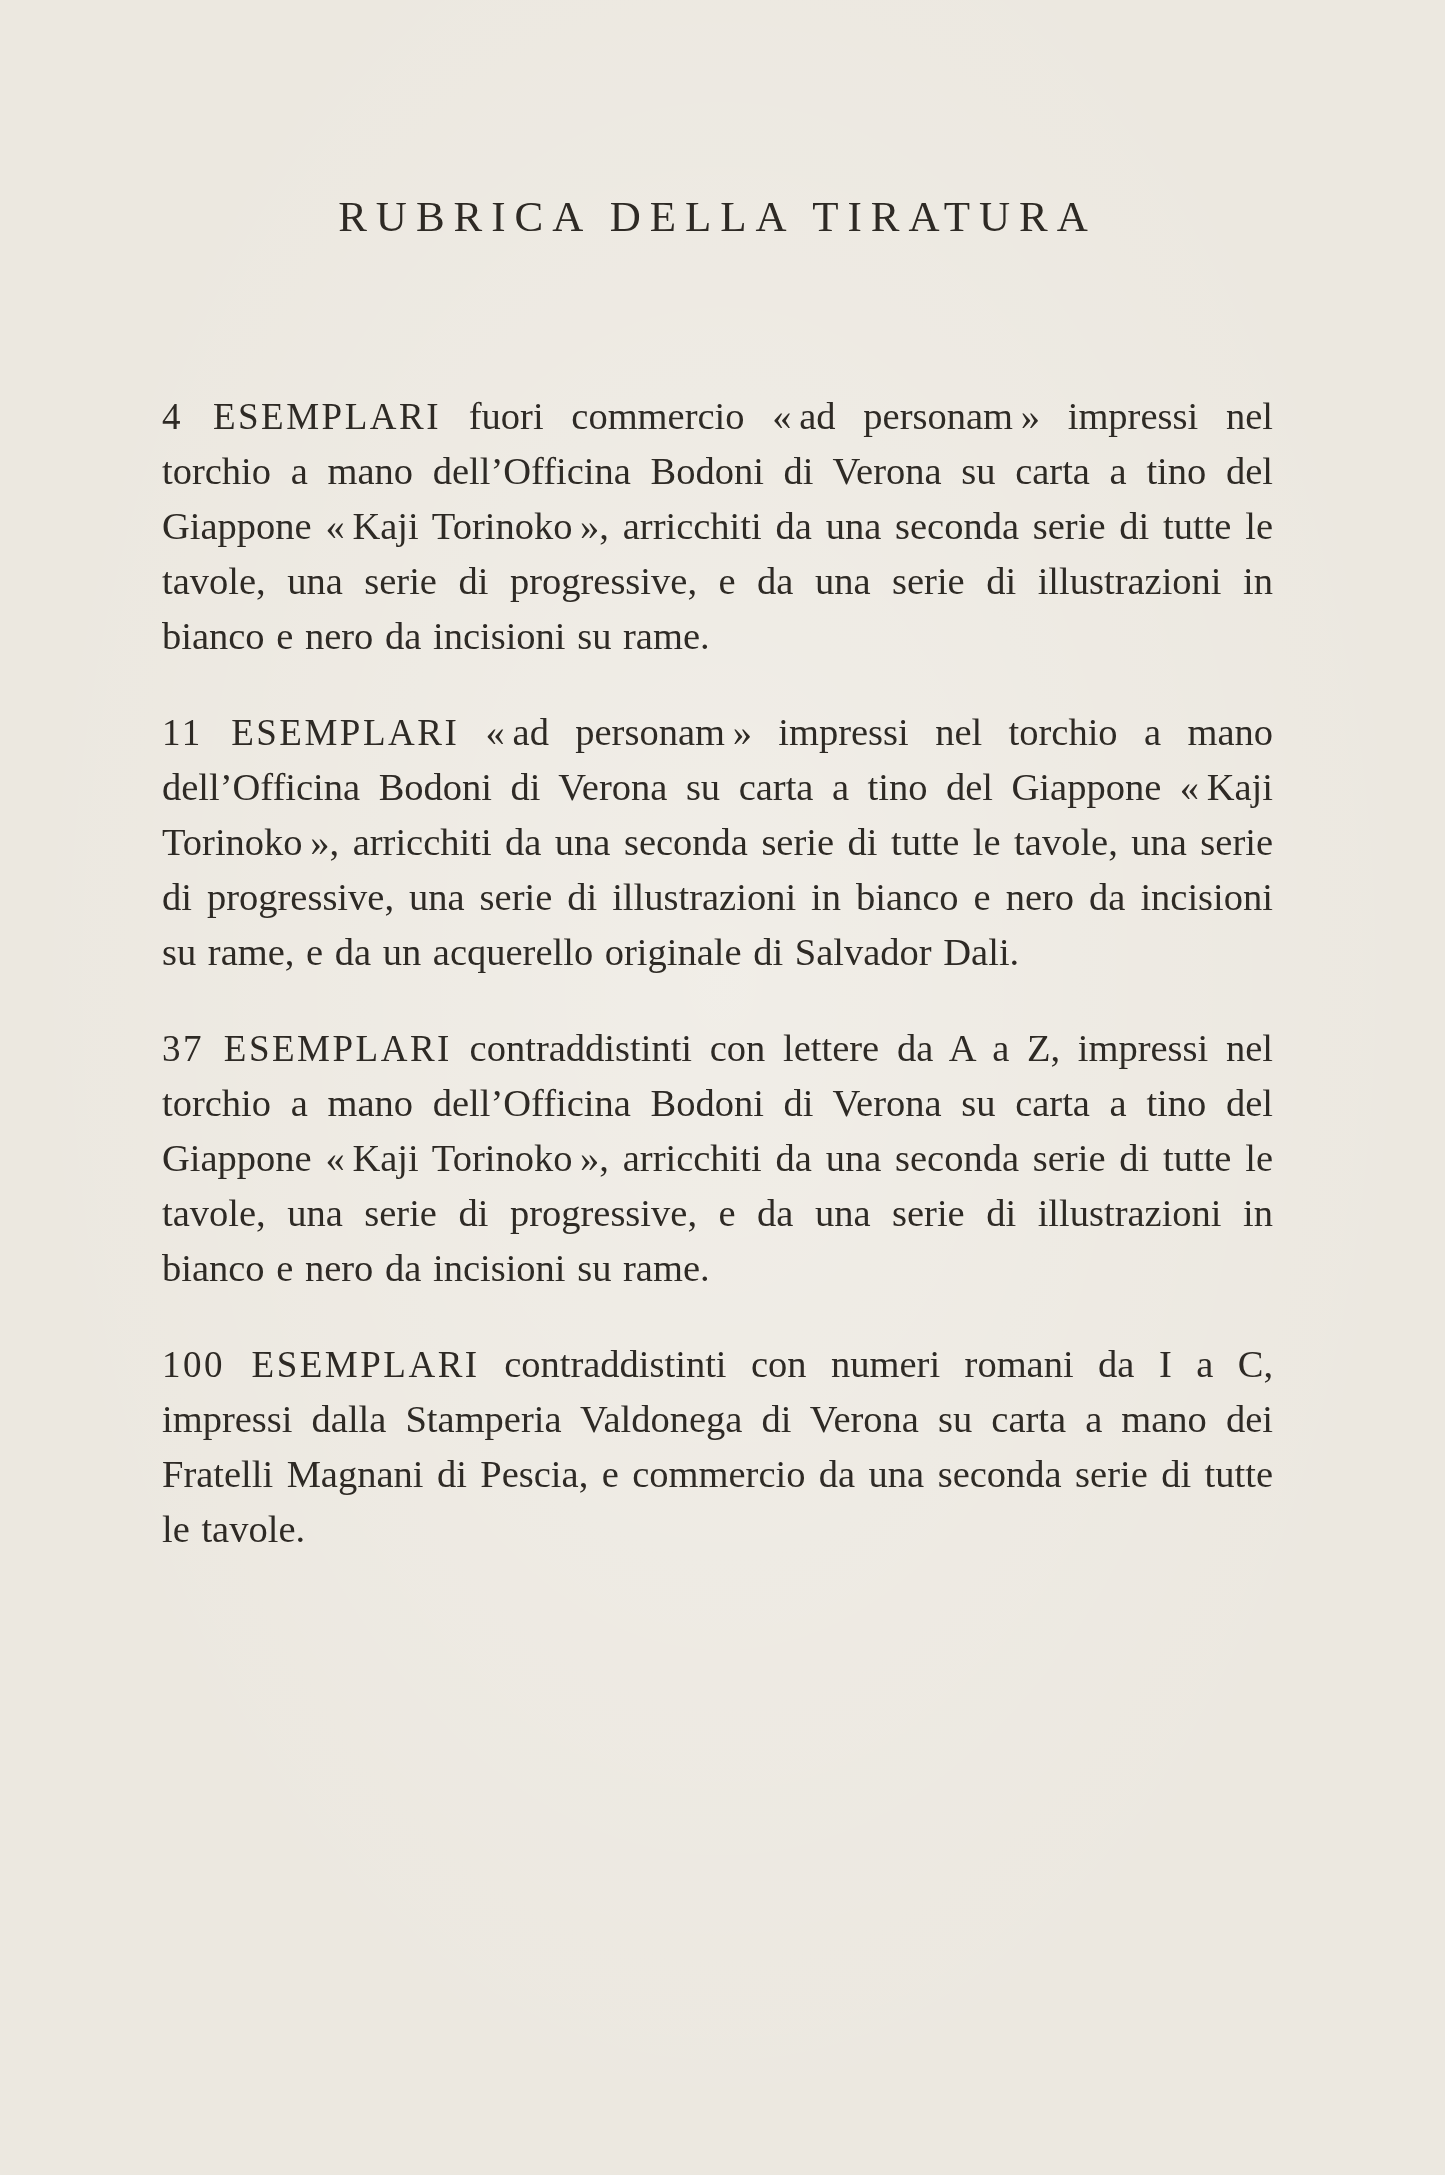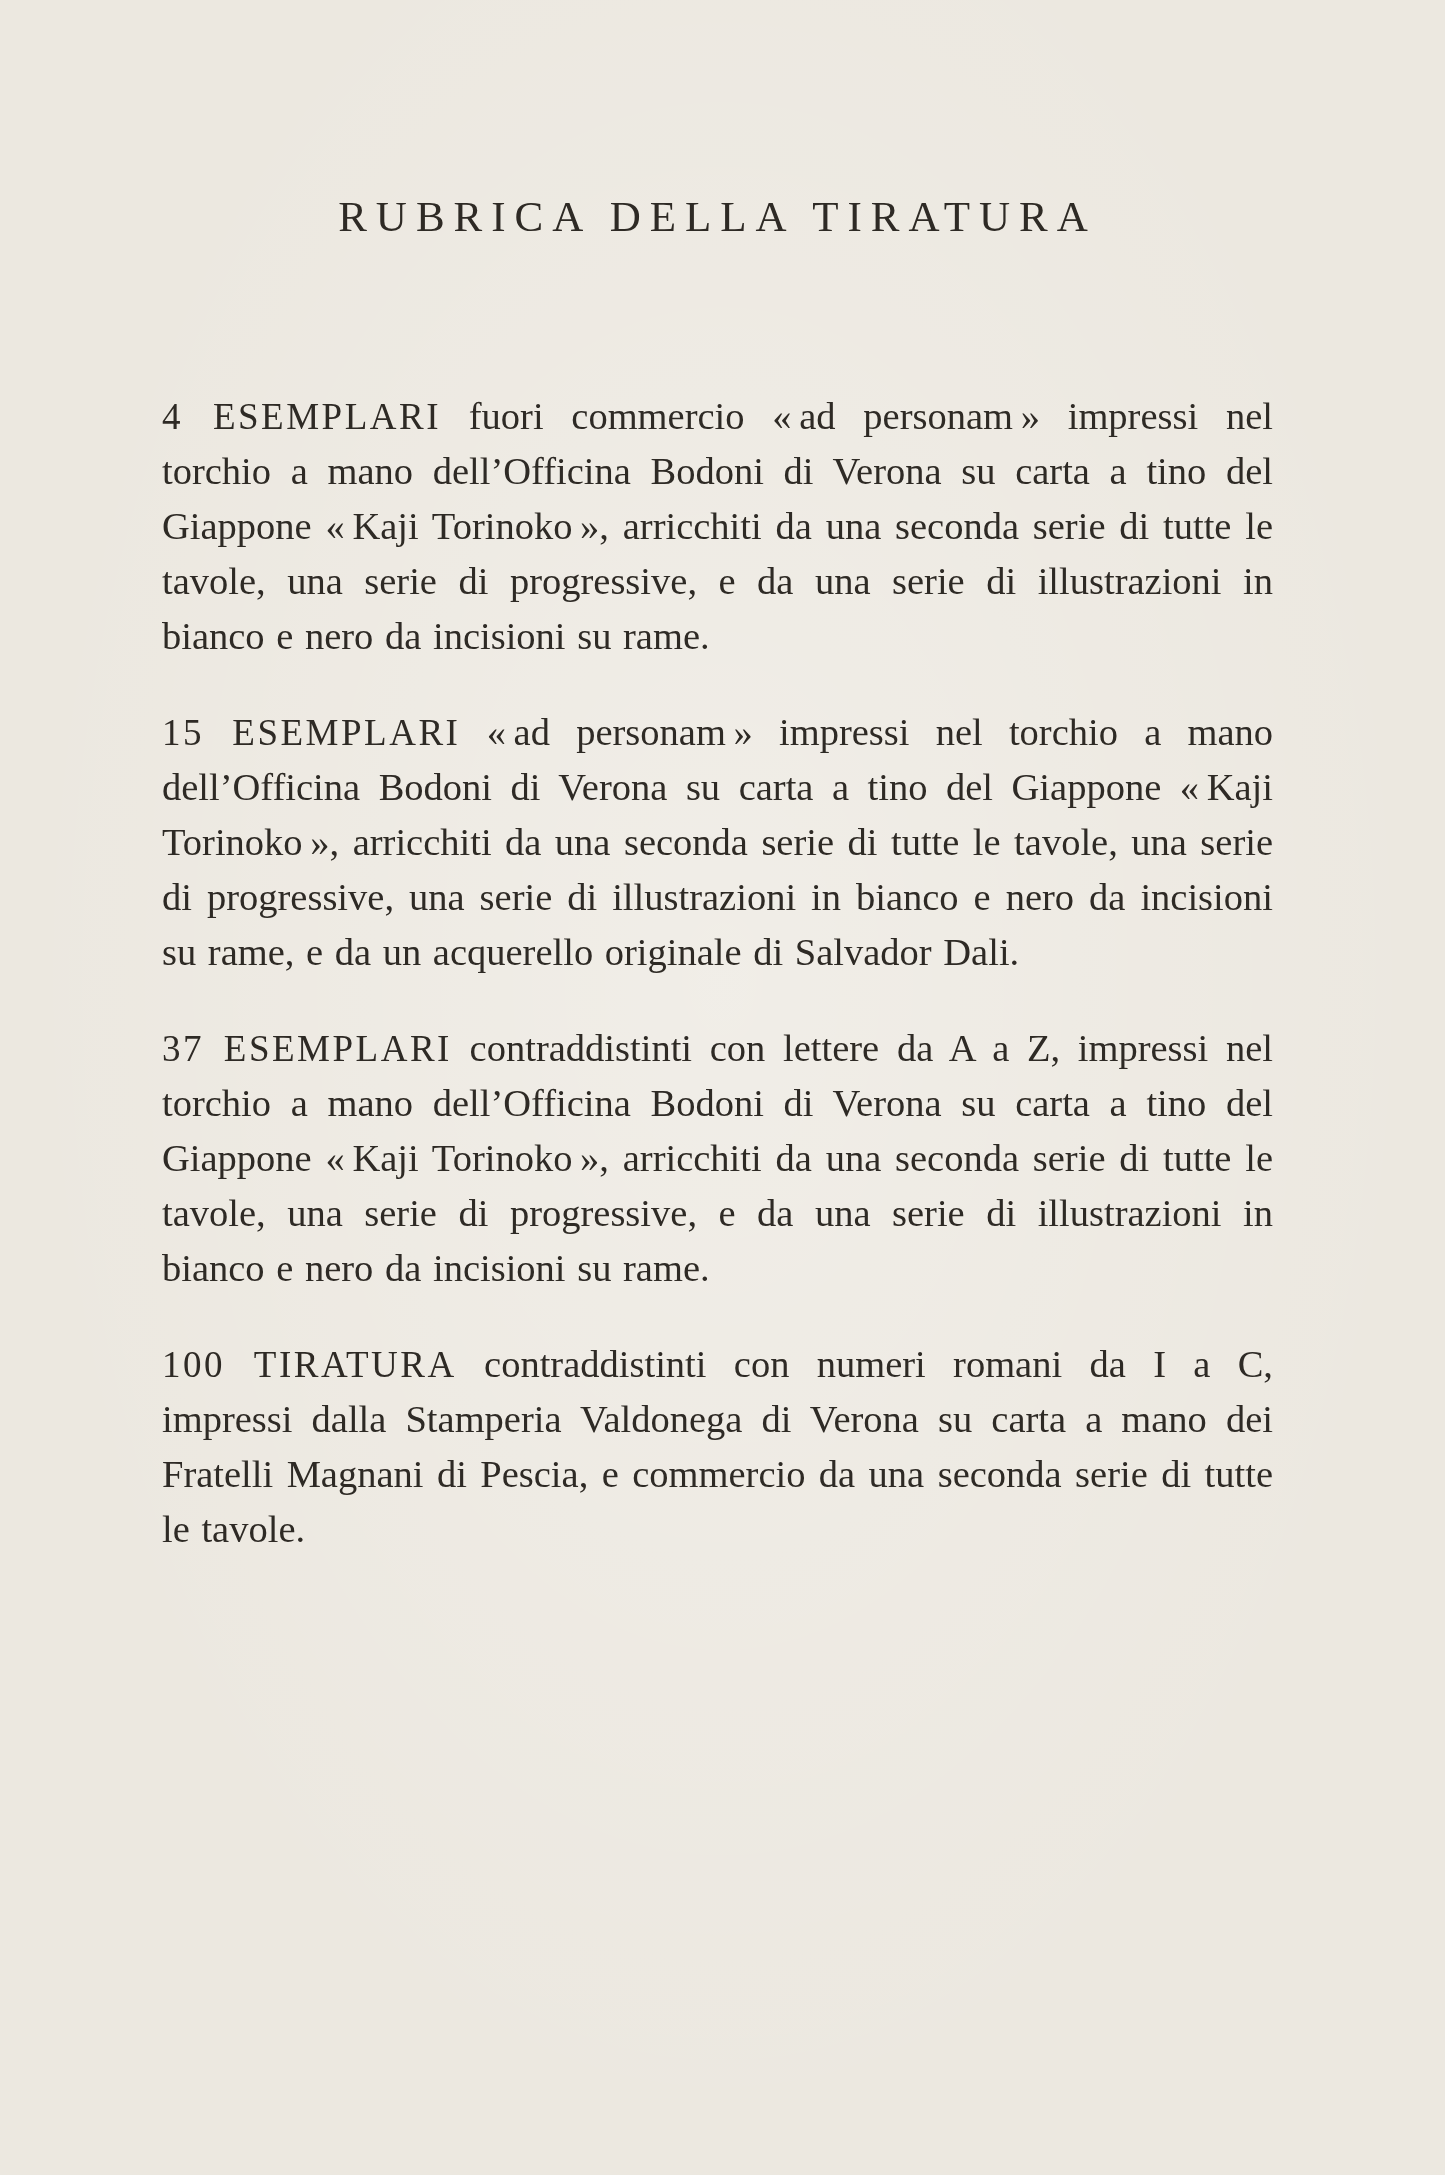--- a/index.html
+++ b/index.html
@@ -51,28 +51,28 @@
 <div class="page">
 
   <h1 class="title">RUBRICA DELLA TIRATURA</h1>
 
   <p class="para">
     <span class="lead">4 ESEMPLARI</span>
     <span>fuori commercio « ad personam » impressi nel torchio a mano dell’Officina Bodoni di Verona su carta a tino del Giappone « Kaji Torinoko », arricchiti da una seconda serie di tutte le tavole, una serie di progressive, e da una serie di illustrazioni in bianco e nero da incisioni su rame.</span>
   </p>
 
   <p class="para">
-    <span class="lead">15 ESEMPLARI</span>
+    <span class="lead">11 ESEMPLARI</span>
     <span>« ad personam » impressi nel torchio a mano dell’Officina Bodoni di Verona su carta a tino del Giappone « Kaji Torinoko », arricchiti da una seconda serie di tutte le tavole, una serie di progressive, una serie di illustrazioni in bianco e nero da incisioni su rame, e da un acquerello originale di Salvador Dali.</span>
   </p>
 
   <p class="para">
     <span class="lead">37 ESEMPLARI</span>
     <span>contraddistinti con lettere da A a Z, impressi nel torchio a mano dell’Officina Bodoni di Verona su carta a tino del Giappone « Kaji Torinoko », arricchiti da una seconda serie di tutte le tavole, una serie di progressive, e da una serie di illustrazioni in bianco e nero da incisioni su rame.</span>
   </p>
 
   <p class="para">
-    <span class="lead">100 TIRATURA</span>
+    <span class="lead">100 ESEMPLARI</span>
     <span>contraddistinti con numeri romani da I a C, impressi dalla Stamperia Valdonega di Verona su carta a mano dei Fratelli Magnani di Pescia, e commercio da una seconda serie di tutte le tavole.</span>
   </p>
 
 
 </div>
 
 </body></html>

